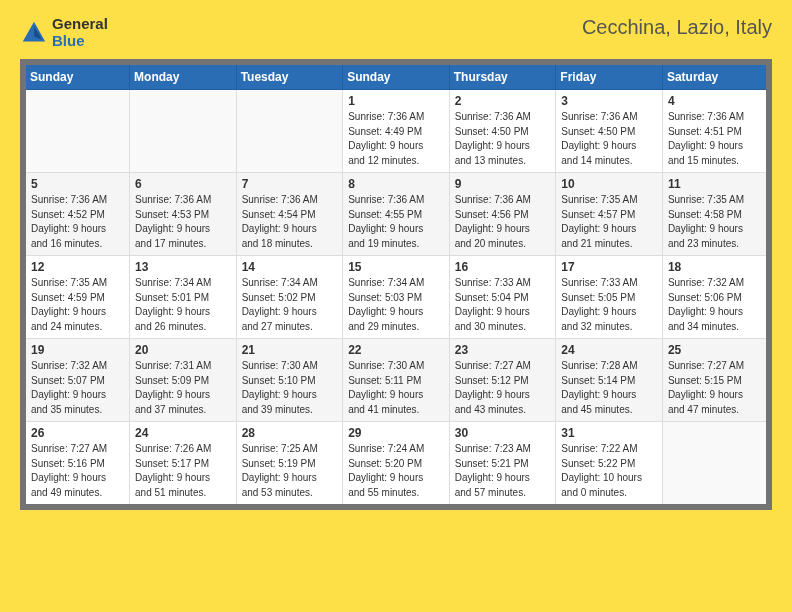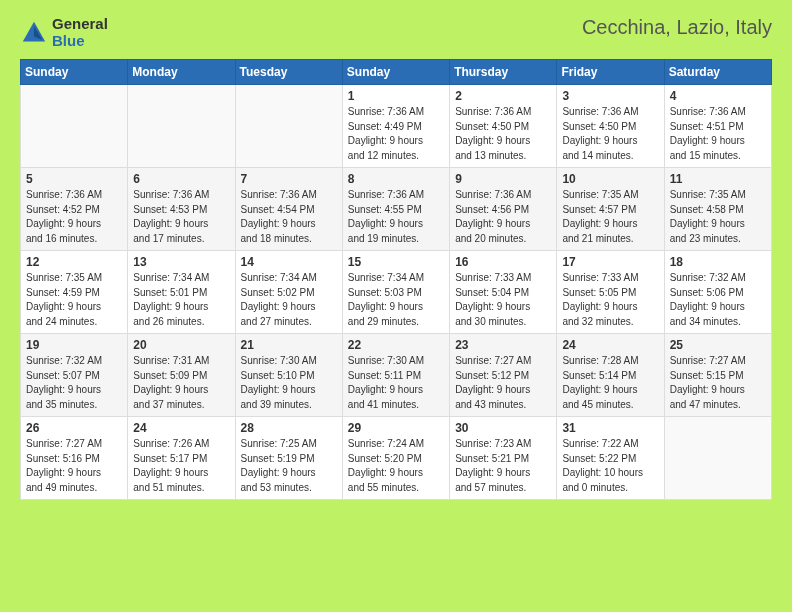--- a/index.html
+++ b/index.html
@@ -5,21 +5,21 @@
     * { box-sizing: border-box; margin: 0; padding: 0; }
     body {
       font-family: Arial, sans-serif;
       background: #fff;
       width: 792px;
       min-height: 612px;
     }
     .page {
       width: 792px;
       min-height: 612px;
-      background: #bef264;
+      background: #fde047;
       padding: 16px 20px 16px 20px;
     }
     .header {
       display: flex;
       justify-content: space-between;
       align-items: flex-start;
       margin-bottom: 10px;
     }
     .logo {
       display: flex;
@@ -48,21 +48,21 @@
       font-weight: bold;
       color: #222;
     }
     .title-location {
       font-size: 20px;
       color: #555;
     }
     .calendar {
       width: 100%;
       border-collapse: collapse;
-      border: 1px solid #737373;
+      border: 6px solid #737373;
     }
     .calendar th {
       background: #2a6db5;
       color: #fff;
       font-size: 12px;
       font-weight: bold;
       padding: 5px 4px;
       text-align: left;
       border: 1px solid #2060a0;
     }

